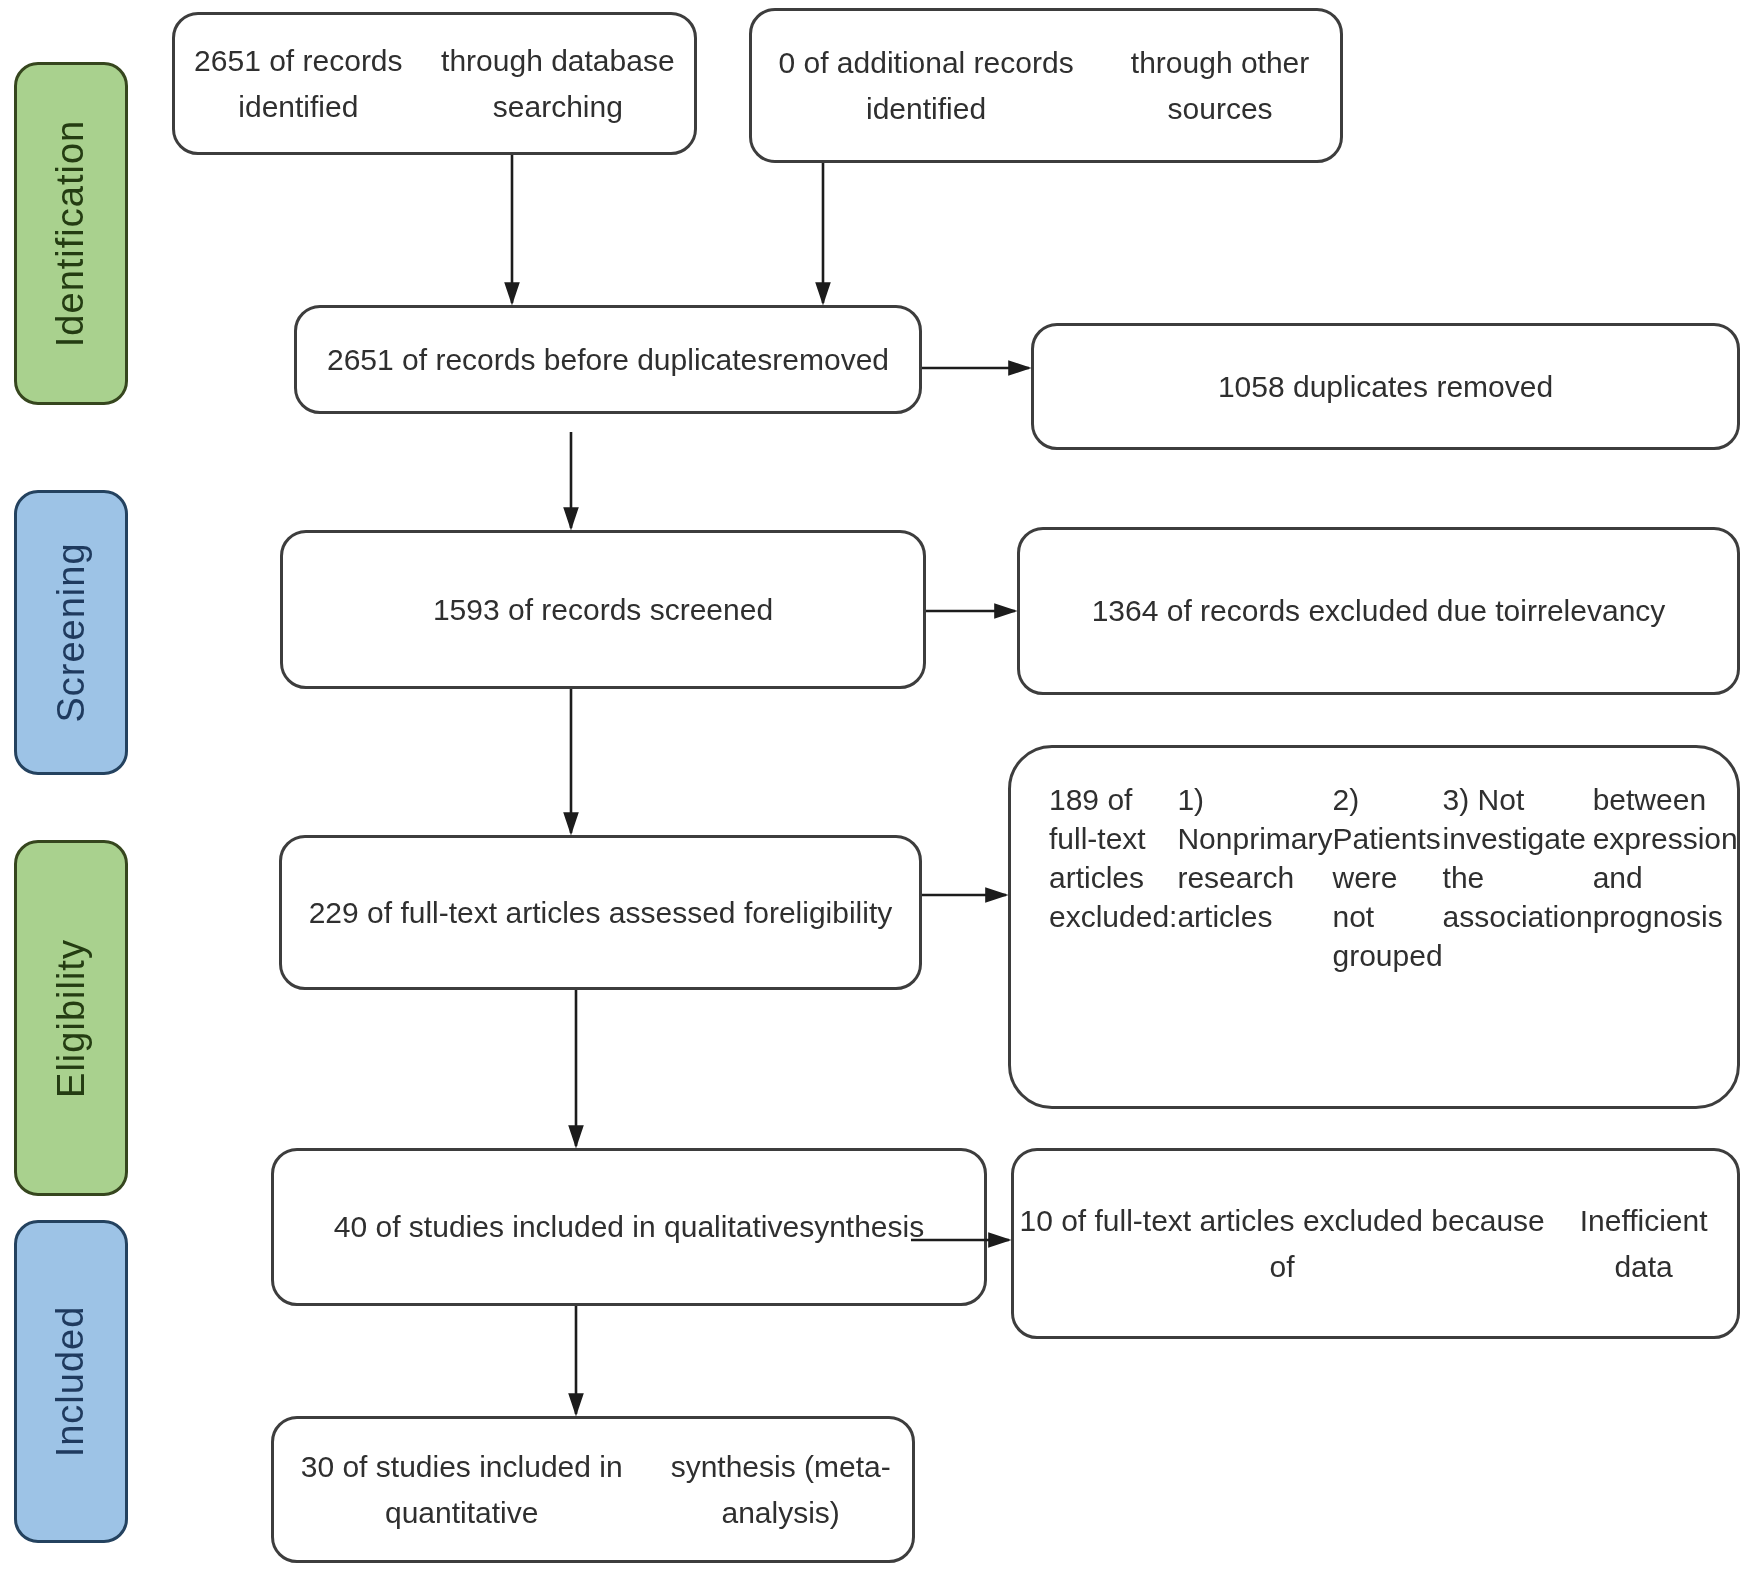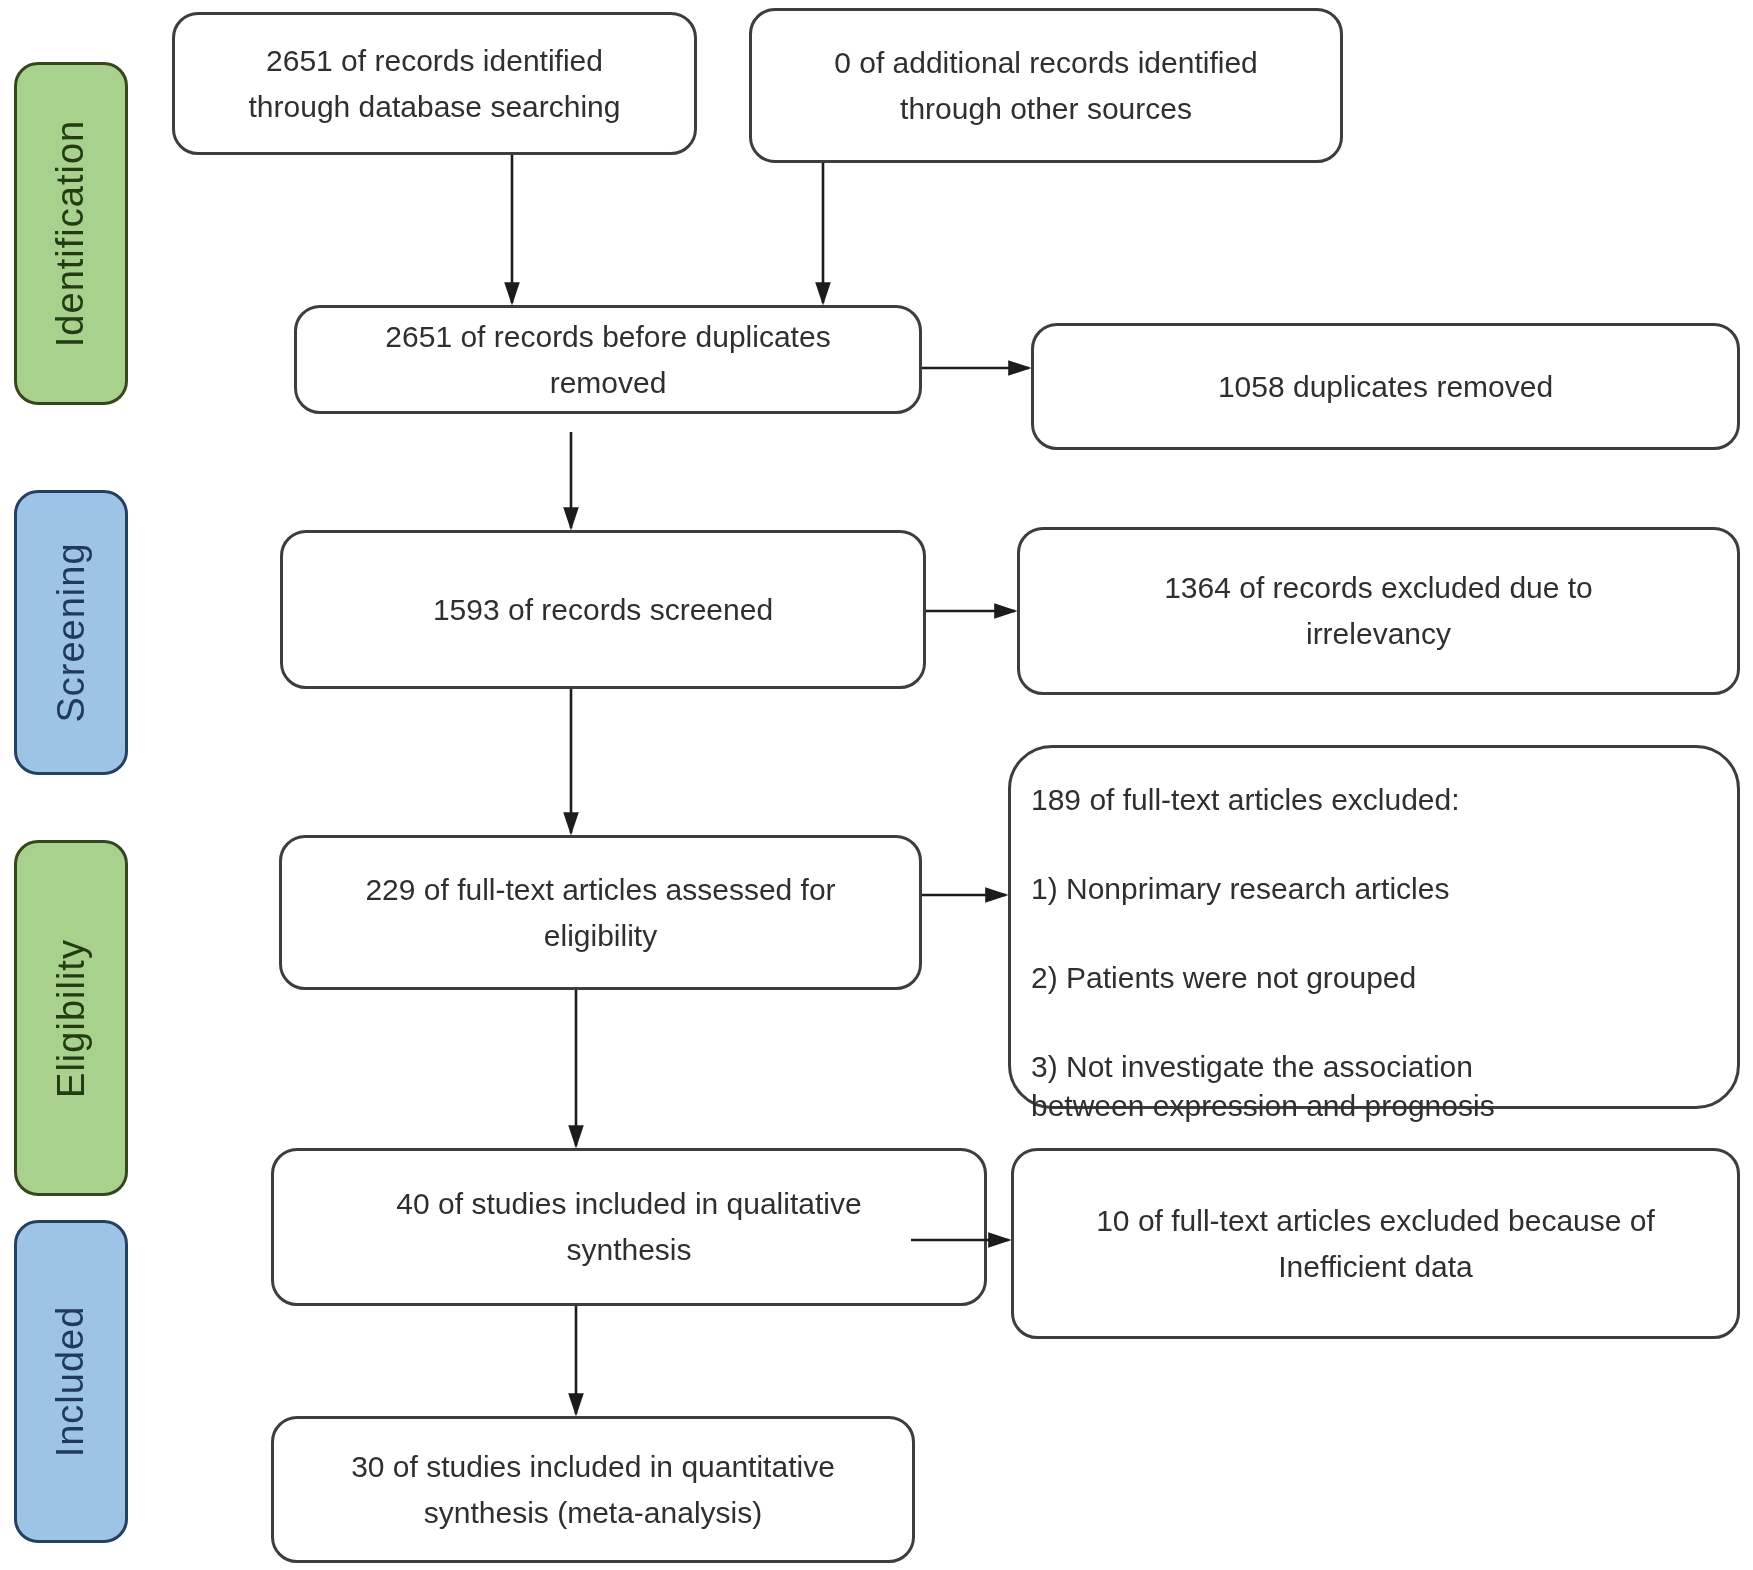--- a/index.html
+++ b/index.html
@@ -12,34 +12,33 @@
     overflow: hidden;
   }
   
   .fbox {
     position: absolute;
     box-sizing: border-box;
     background: #ffffff;
     border: 3px solid #3d3d3d;
     border-radius: 26px;
     display: flex;
-    flex-direction: column;
     align-items: center;
     justify-content: center;
     text-align: center;
     font-size: 30px;
     line-height: 1.52;
     color: #2f2f2f;
   }
   .fbox .ln { display: block; }
   .fbox.list {
     align-items: flex-start;
     justify-content: flex-start;
     text-align: left;
-    padding: 32px 20px;
+    padding: 32px 38px;
     border-radius: 44px;
     line-height: 1.3;
   }
   .fbox.list .ln.gap { margin-bottom: 50px; }
   
   .stage {
     position: absolute;
     box-sizing: border-box;
     border: 3.5px solid;
     border-radius: 24px;

